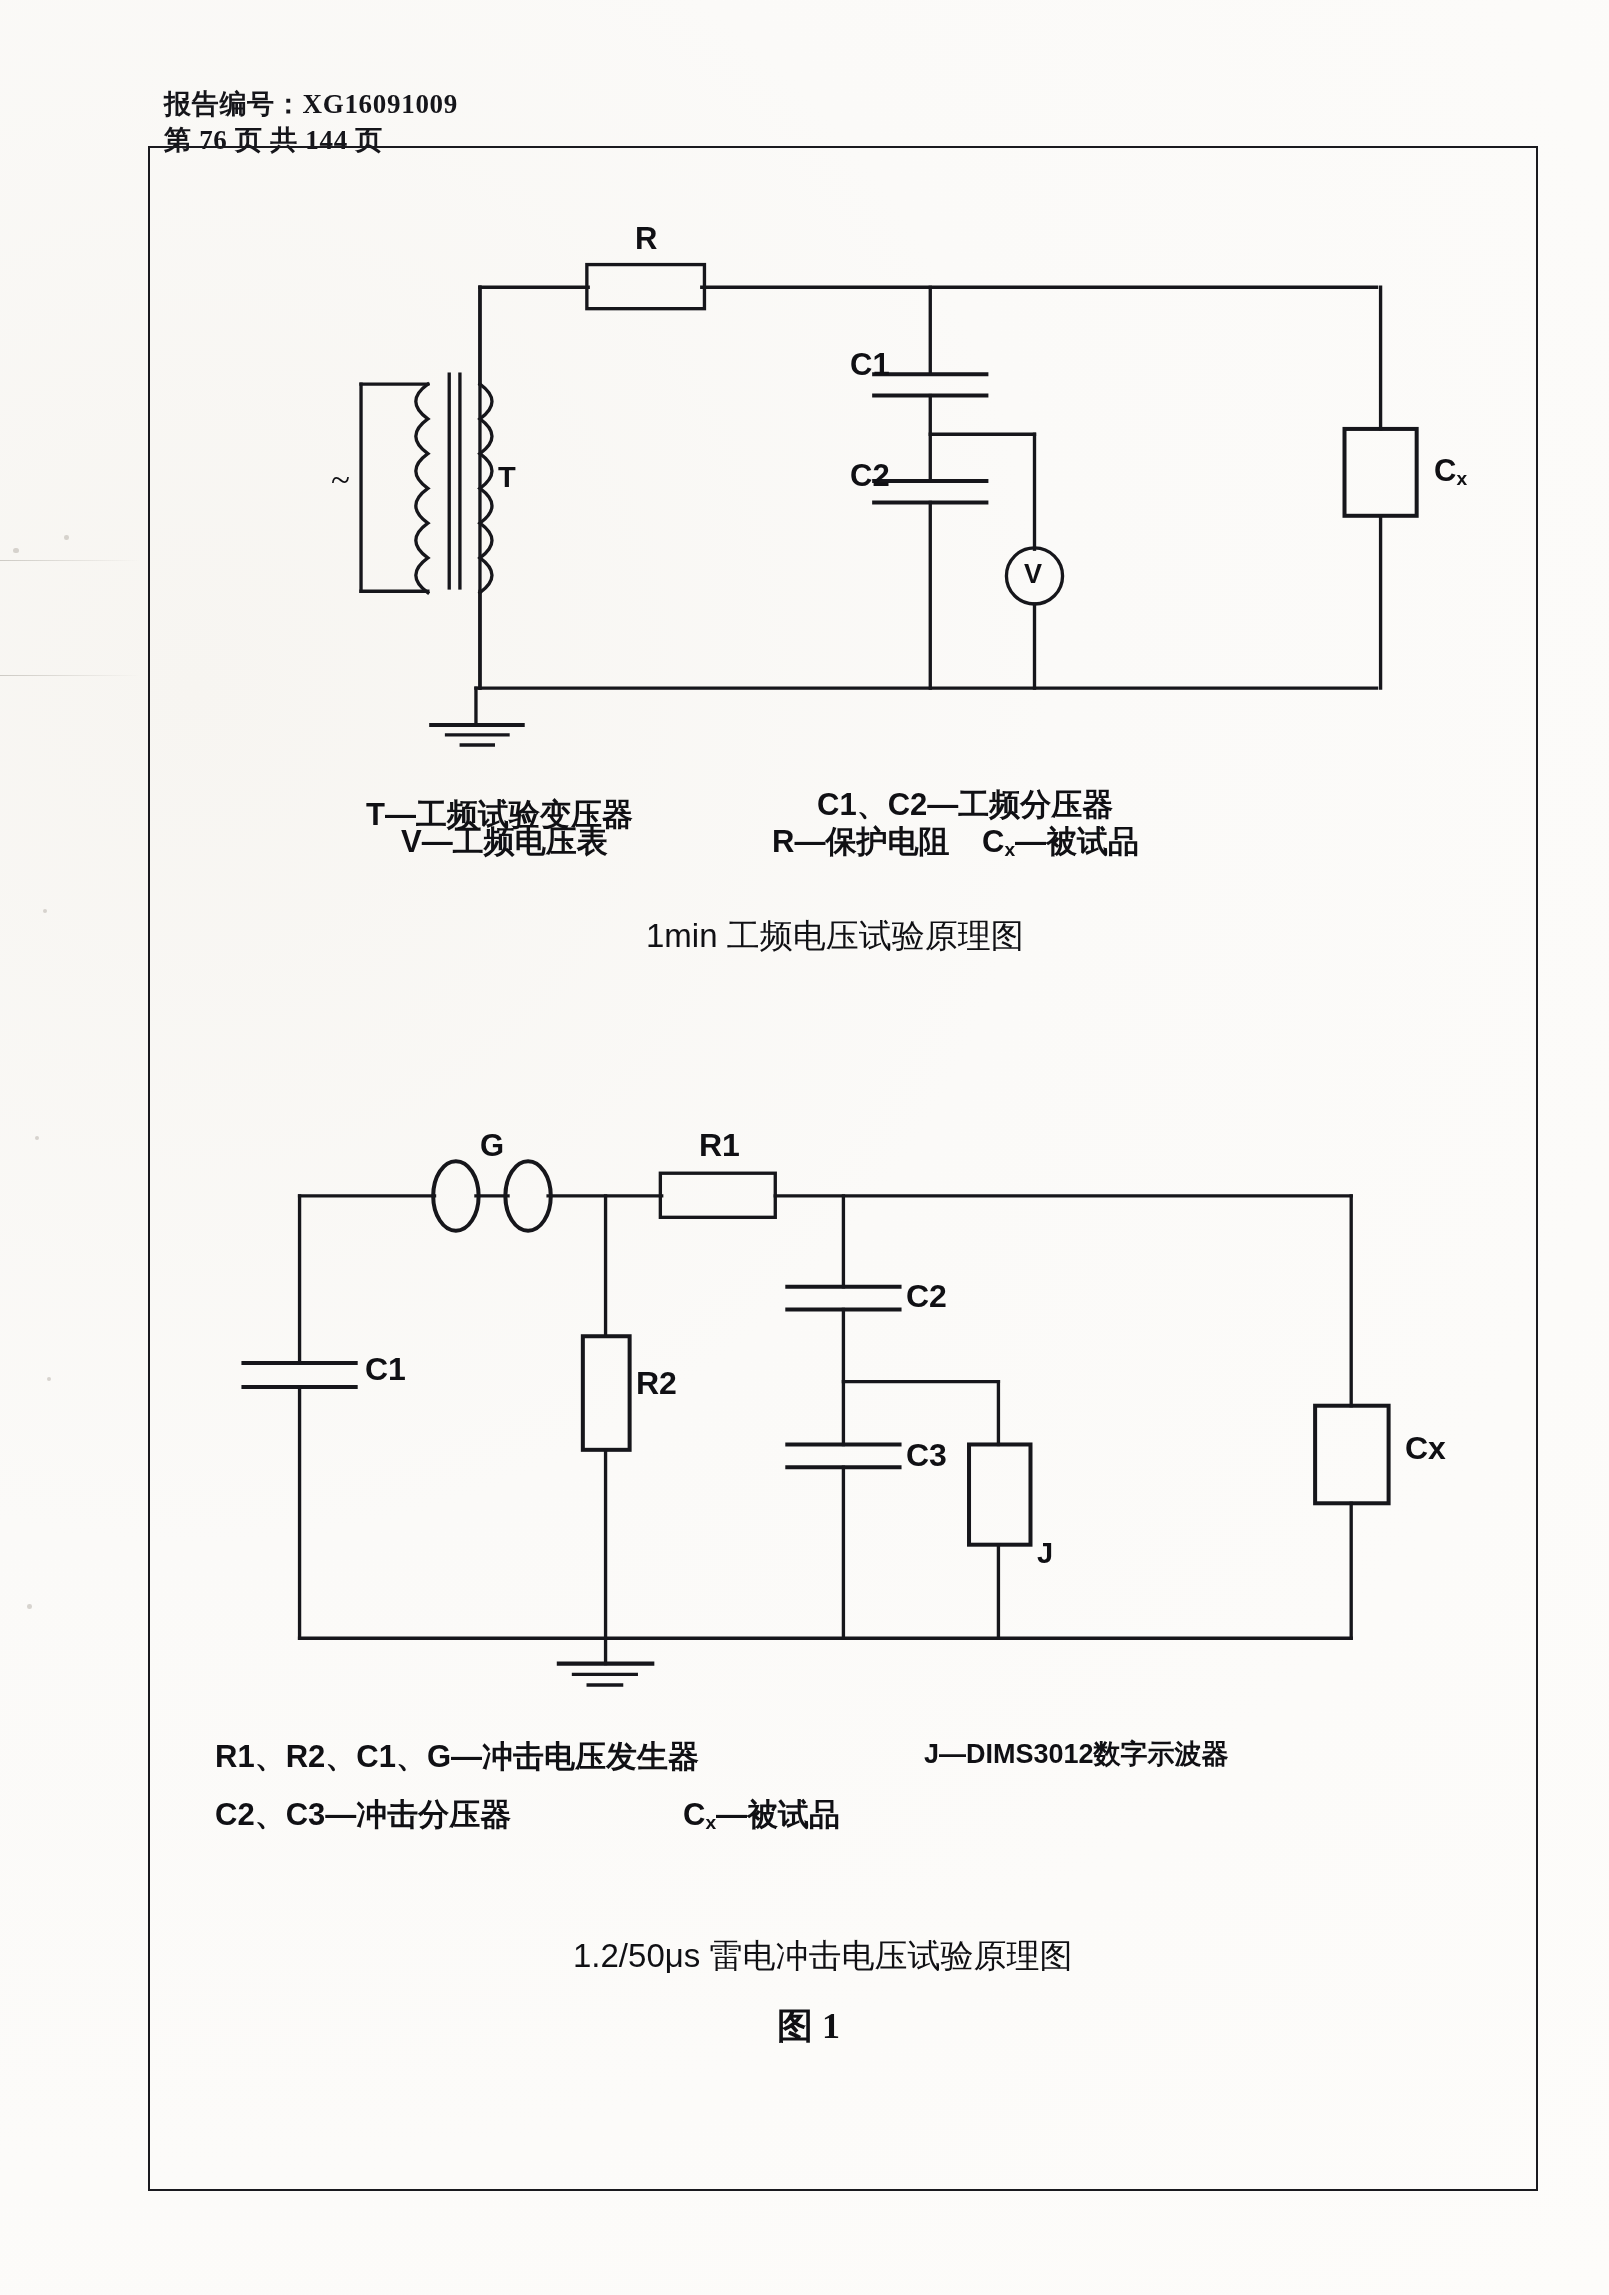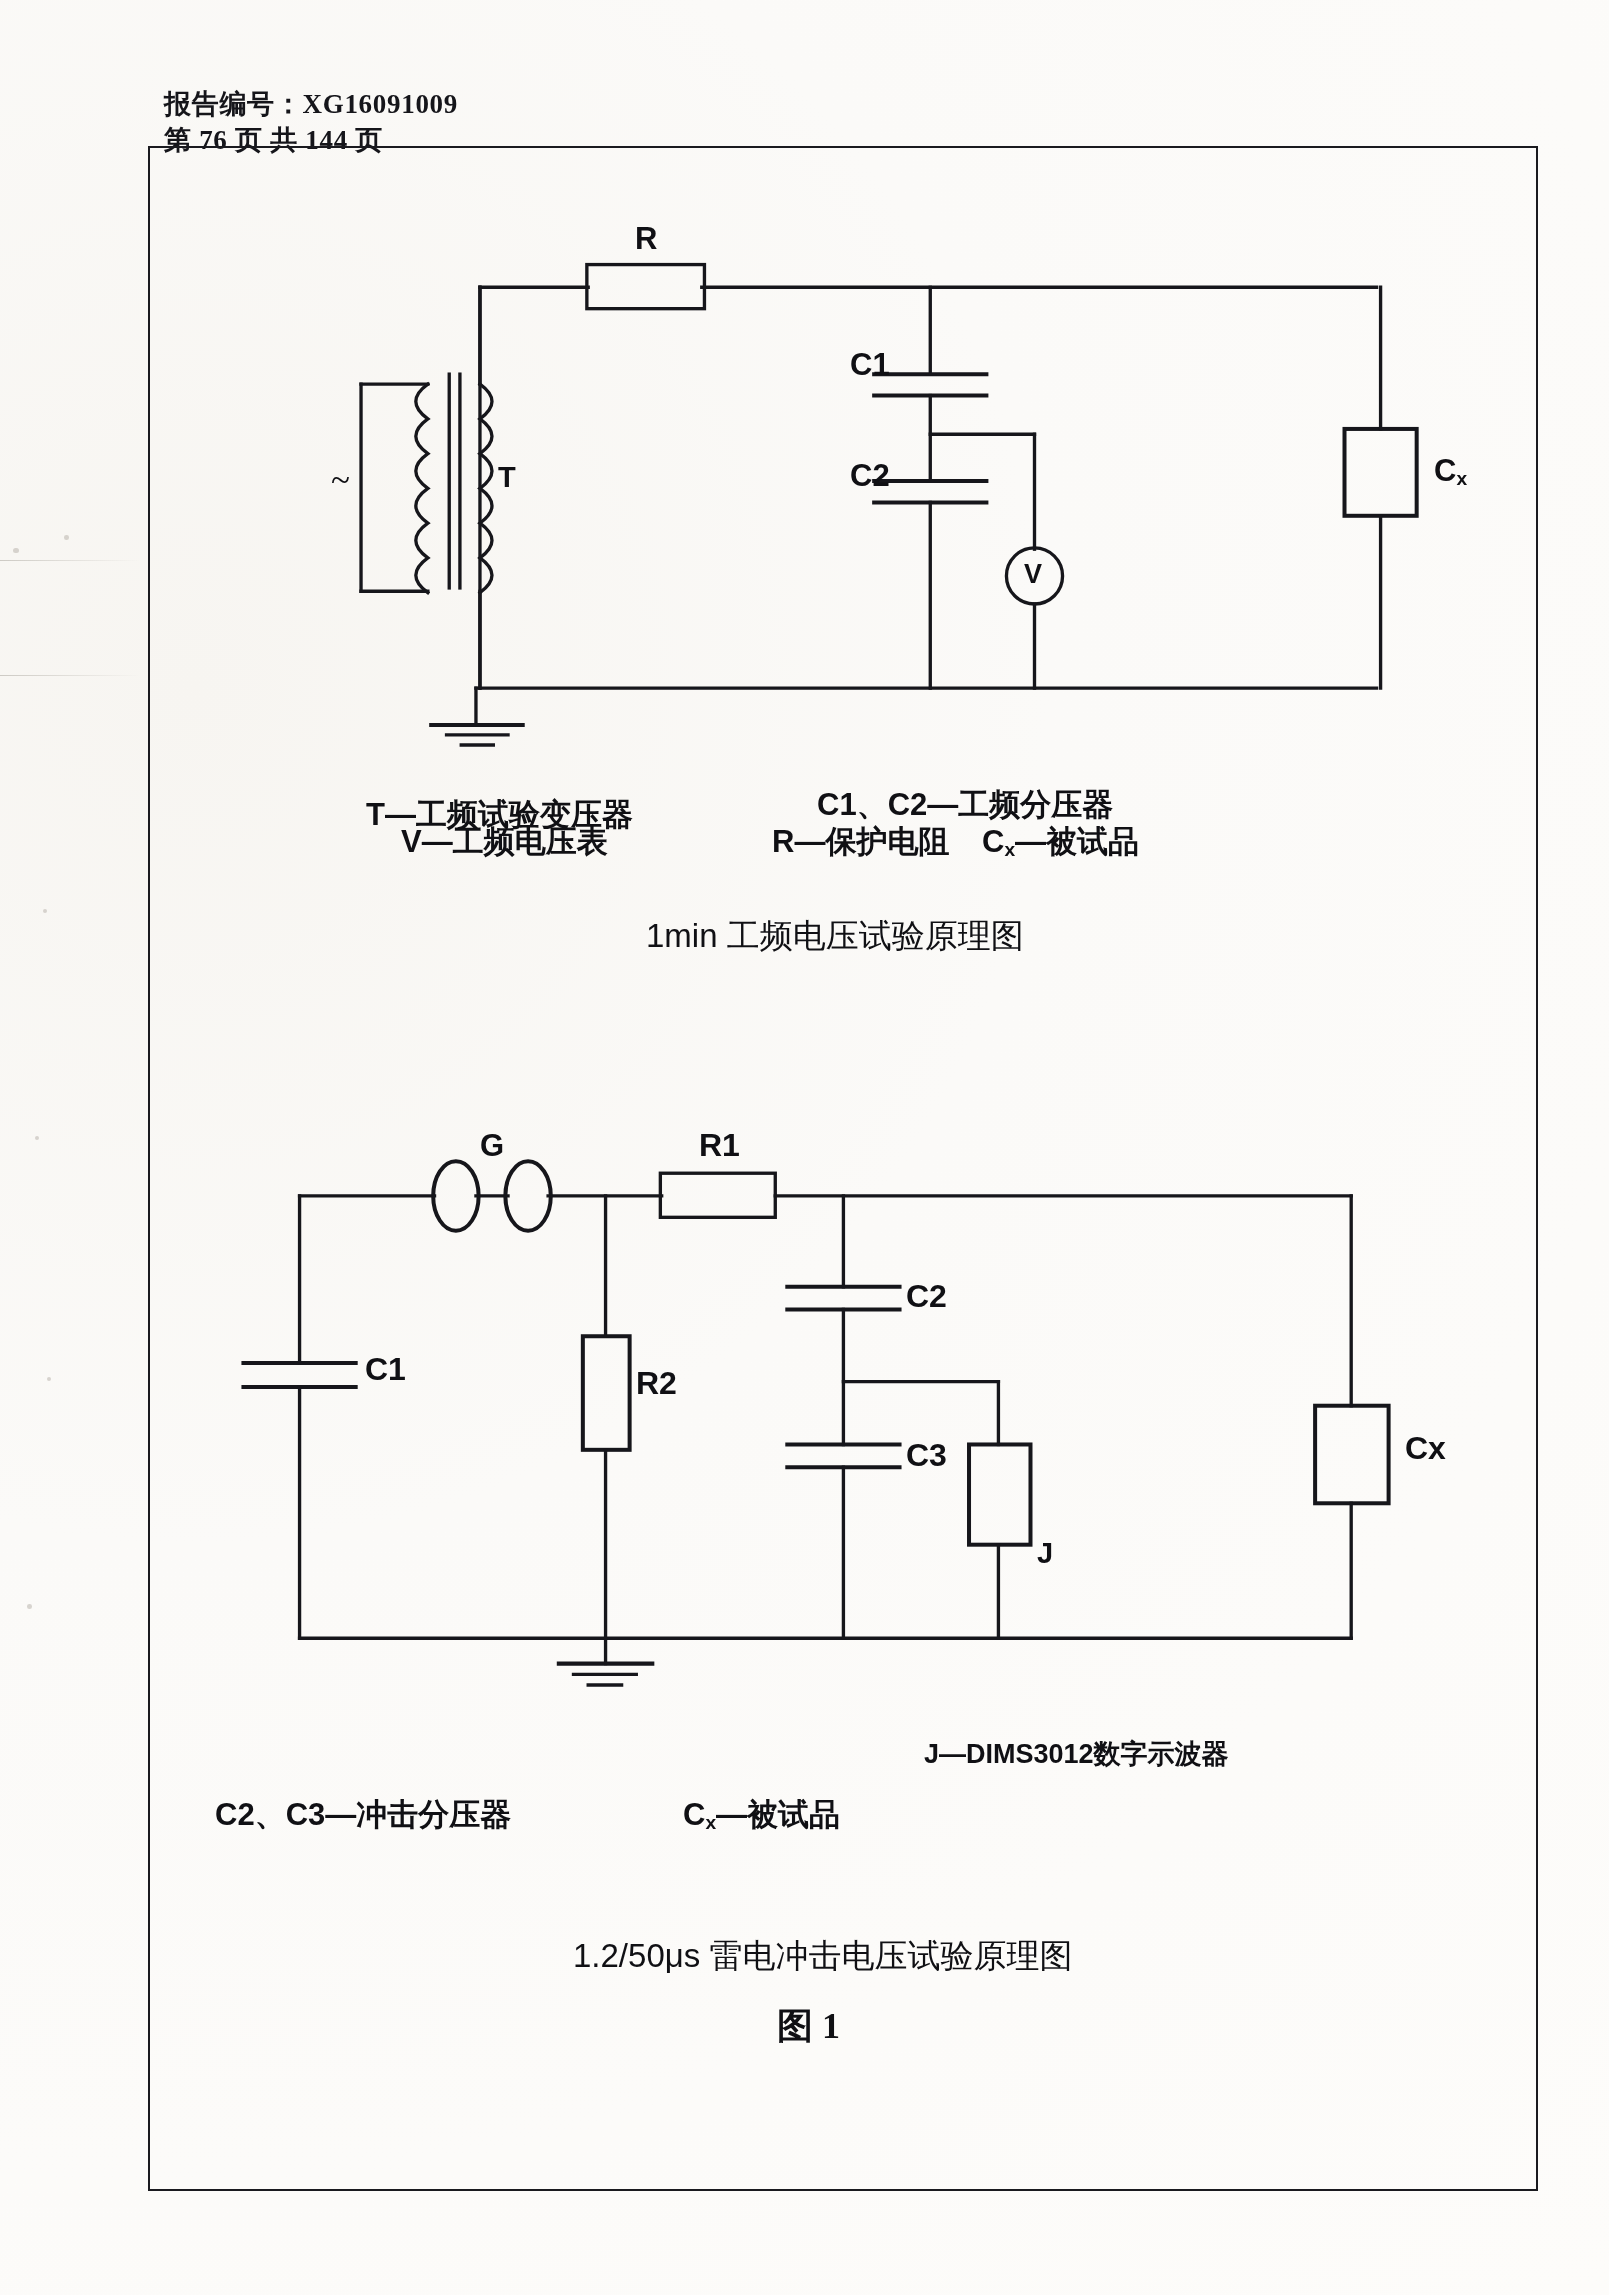--- a/index.html
+++ b/index.html
@@ -254,20 +254,21 @@
 
   <div class="lbl cn" style="left:480px;  top:1128px; font-size:31px;">G</div>
   <div class="lbl cn" style="left:699px; top:1127px; font-size:32px;">R1</div>
   <div class="lbl cn" style="left:636px;  top:1365px; font-size:32px;">R2</div>
   <div class="lbl cn" style="left:365px;  top:1351px; font-size:32px;">C1</div>
   <div class="lbl cn" style="left:906px; top:1278px; font-size:32px;">C2</div>
   <div class="lbl cn" style="left:906px; top:1437px; font-size:32px;">C3</div>
   <div class="lbl cn" style="left:1037px; top:1537px; font-size:29px;">J</div>
   <div class="lbl cn" style="left:1405px; top:1430px; font-size:32px;">Cx</div>
 
+  <div class="caption" style="left:215px;  top:1736px; font-size:31px;">R1、R2、C1、G—冲击电压发生器</div>
   <div class="caption" style="left:924px; top:1736px; font-size:27px;">J—DIMS3012数字示波器</div>
   <div class="caption" style="left:215px;  top:1794px; font-size:31px;">C2、C3—冲击分压器</div>
   <div class="caption" style="left:683px; top:1794px; font-size:31px;">
     <span>C</span><span class="sub">x</span><span>—被试品</span>
   </div>
 
   <div class="title-c" style="left:573px; top:1890px; font-size:33px;margin-top:44px;">1.2/50μs 雷电冲击电压试验原理图</div>
 
   <div class="fig-num" style="left:777px; top:2002px; font-size:36px;">图 1</div>
 

